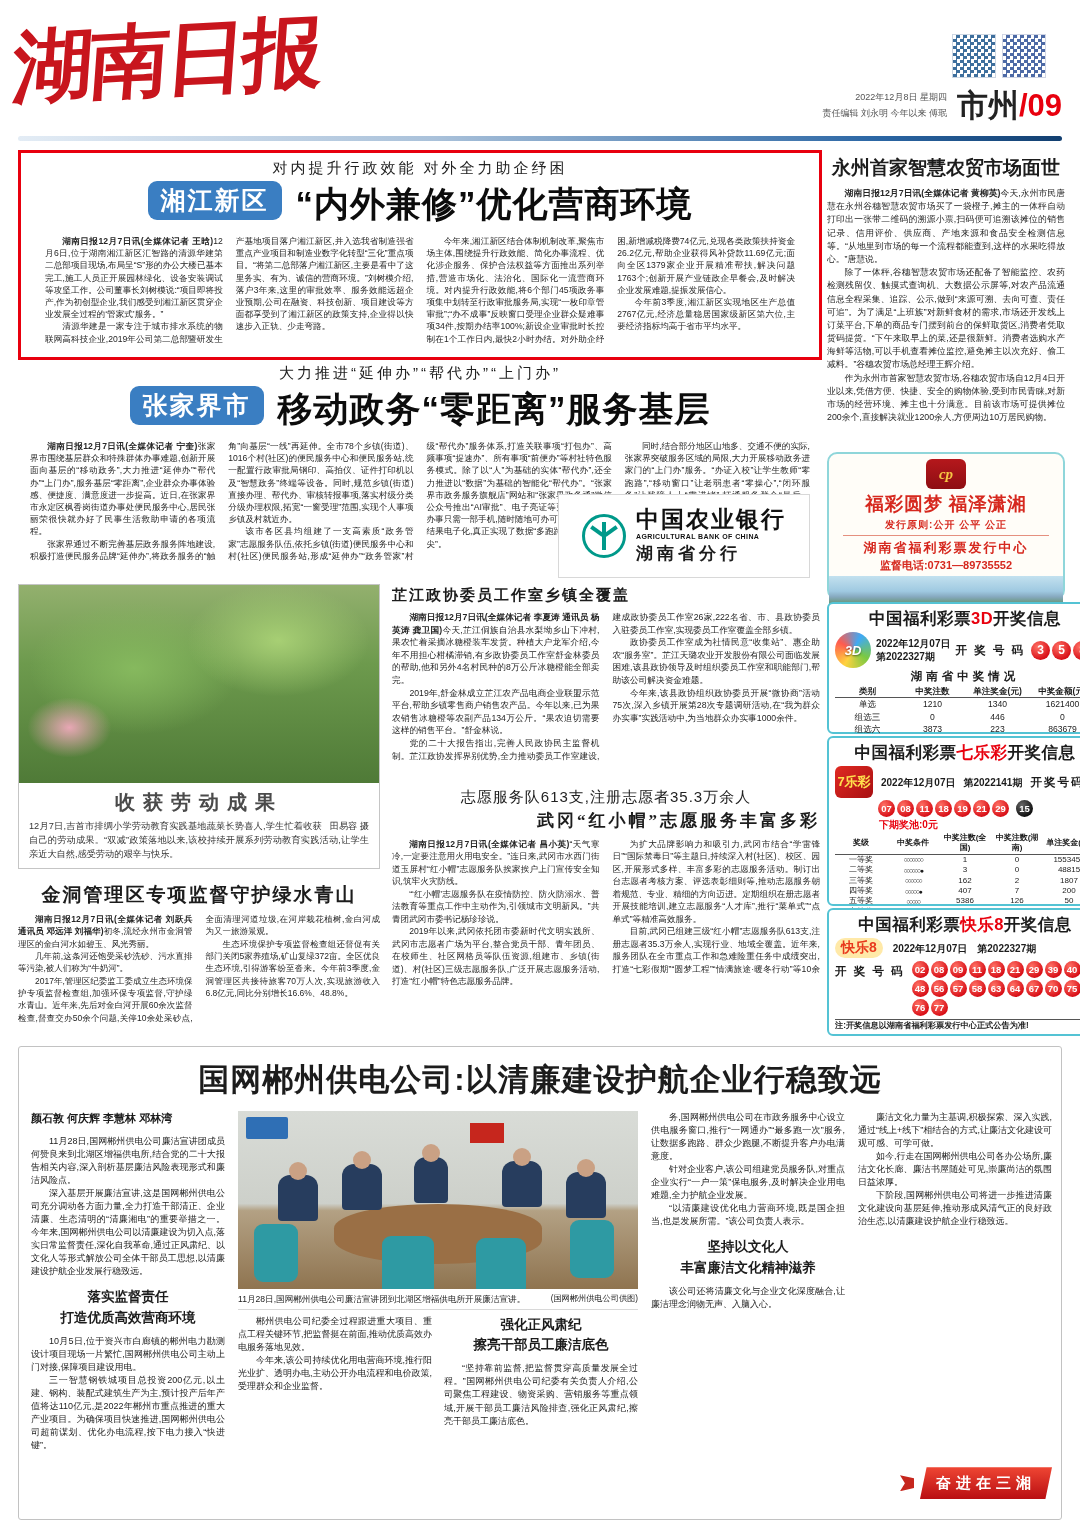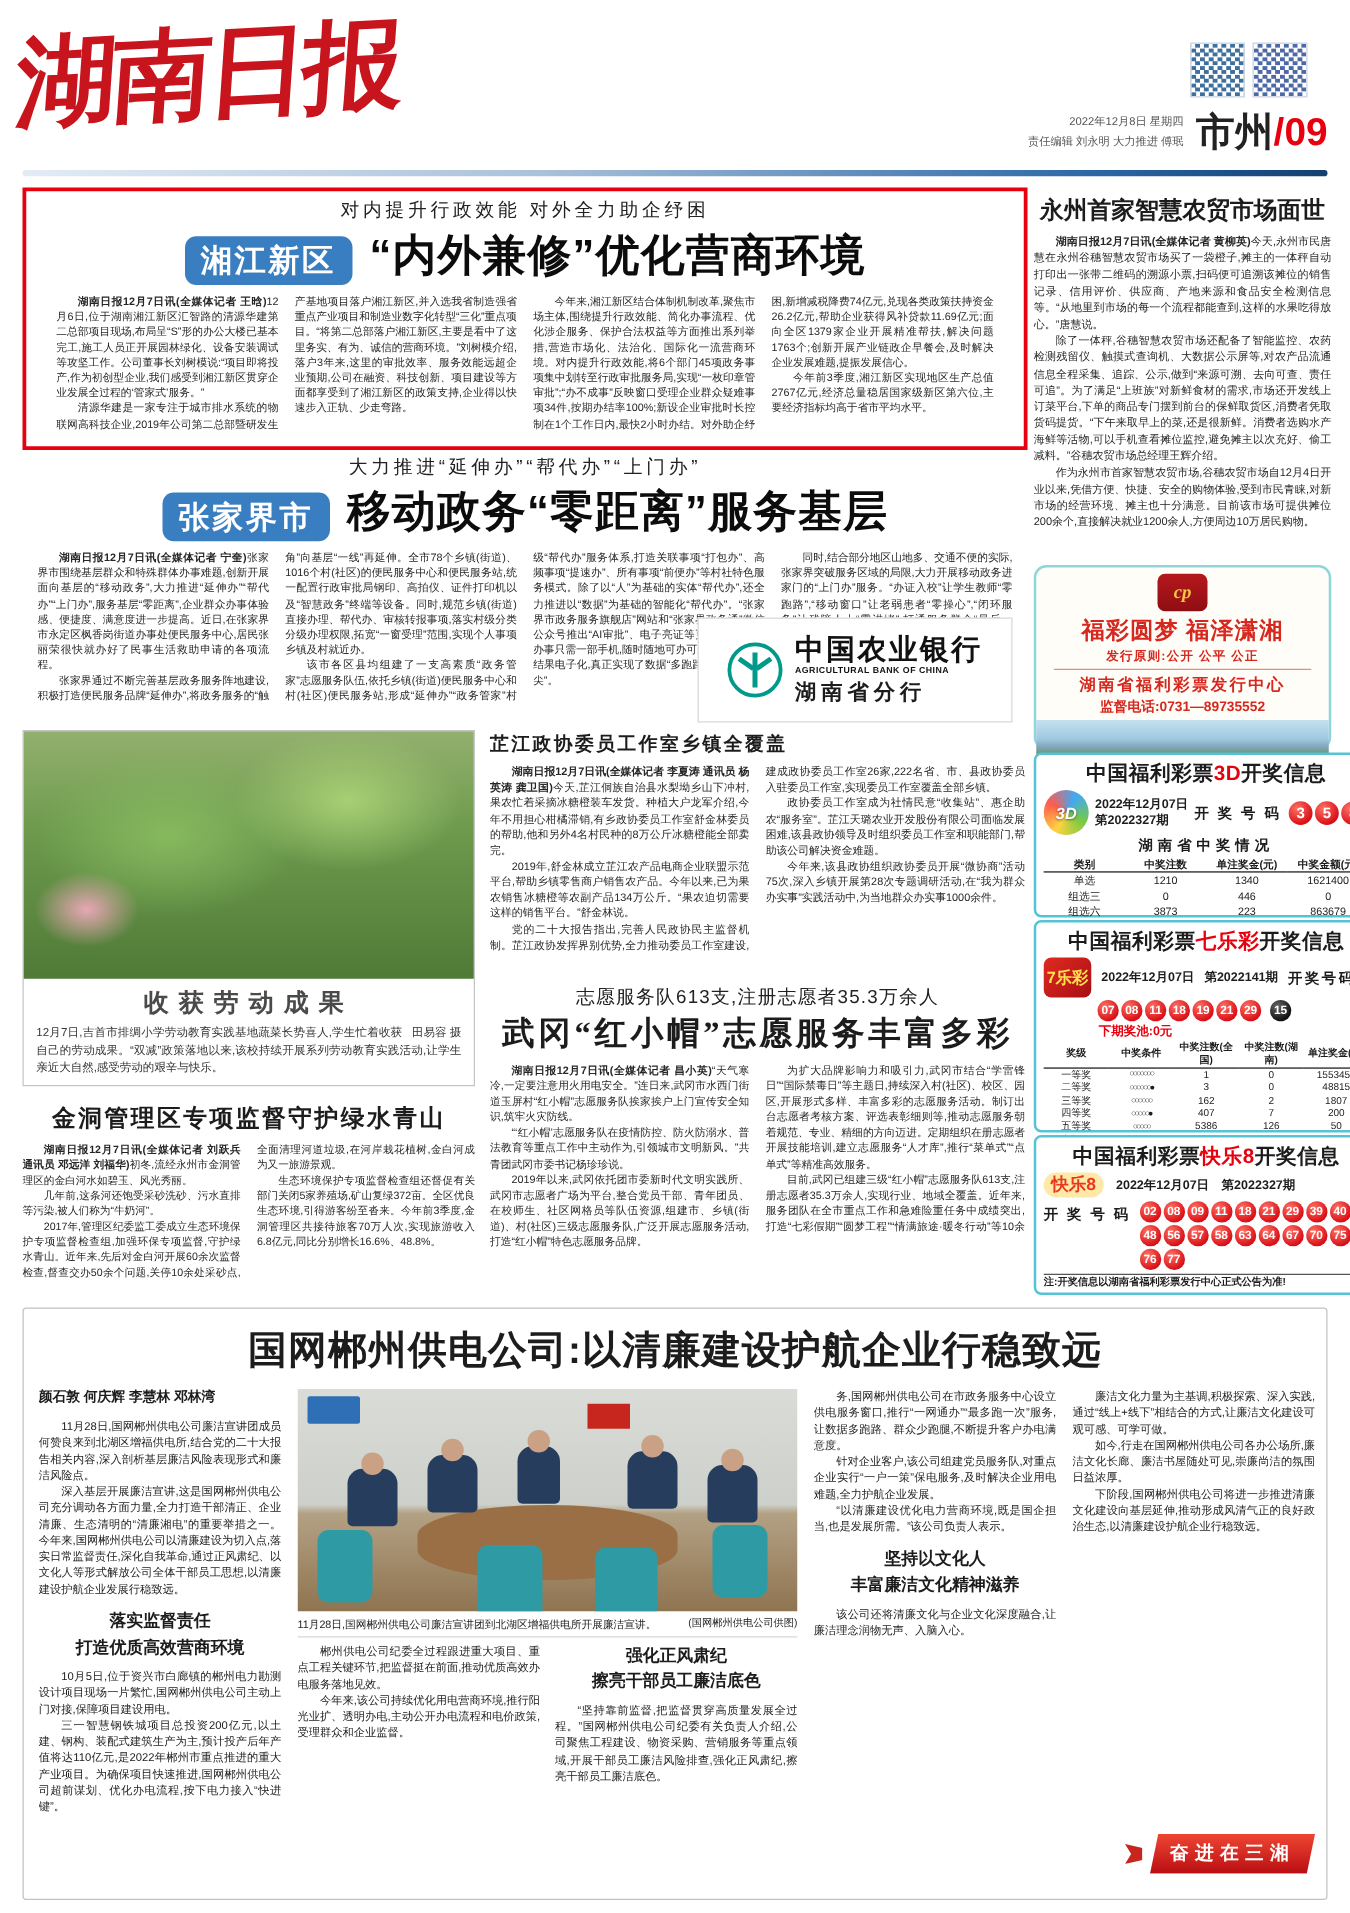--- a/index.html
+++ b/index.html
@@ -21,21 +21,21 @@
   #dateblock{right:18px;top:90px;display:flex;align-items:flex-end;gap:10px}
   #dateblock .dlines{text-align:right;font-size:9px;color:#555;line-height:1.7}
   #secpage{font-size:31px;font-weight:900;color:#222;line-height:1}
   #secpage .pageno{color:#e8000e}
   #top-rule{left:18px;top:136px;width:1044px;height:5px;border-radius:3px;
       background:linear-gradient(to right,#e3ecf5 0%,#a9c1da 40%,#2c67a5 82%,#123f70 100%)}
 
   
   #lead-story{left:18px;top:150px;width:804px;height:210px;border:3px solid #e8000e;box-sizing:border-box;padding:6px 24px}
   .kicker{text-align:center;font-size:15px;letter-spacing:3px;color:#222}
-  .hrow{display:flex;justify-content:center;align-items:flex-end;gap:14px;margin:3px 0 7px}
+  .hrow{display:flex;justify-content:center;align-items:flex-start;gap:14px;margin:3px 0 7px}
   .badge{background:#3a7ec2;color:#fff;font-weight:bold;font-size:25px;padding:3px 13px;border-radius:9px;letter-spacing:2px}
   .bigtitle{font-size:35px;font-weight:900;letter-spacing:1px;color:#0c0c0c}
   #lead-story .bodytxt{font-size:8.6px;line-height:1.42;height:120px}
 
   
   #story-yongzhou{left:827px;top:155px;width:238px}
   #story-yongzhou h2{margin:0 0 6px;font-size:19px;font-weight:900;text-align:center;letter-spacing:0}
   #story-yongzhou .bodytxt{font-size:8.8px;line-height:1.5;height:252px}
 
   
@@ -114,21 +114,21 @@
   #story-jindong .bodytxt{font-size:8.5px;line-height:1.45;height:126px}
 
   
   #story-zhijiang{left:392px;top:586px;width:428px}
   #story-zhijiang h2{margin:0 0 6px;font-family:"Liberation Serif",serif;font-size:15px;font-weight:900;letter-spacing:2px}
   #story-zhijiang .bodytxt{font-size:8.7px;line-height:1.45;height:158px}
 
   
   #story-wugang{left:392px;top:788px;width:428px}
   #story-wugang .kicker{font-size:15px;letter-spacing:1px}
-  #story-wugang h2{margin:2px 0 6px;text-align:center;font-family:"Liberation Serif",serif;font-size:26px;font-weight:900;letter-spacing:3px}
+  #story-wugang h2{margin:2px 0 6px;text-align:right;font-family:"Liberation Serif",serif;font-size:17px;font-weight:900;letter-spacing:3px}
   #story-wugang .bodytxt{font-size:8.6px;line-height:1.45;height:160px}
 
   
   #bottom-box{left:18px;top:1046px;width:1044px;height:474px;border:1px solid #c2c2c2;border-radius:3px;
       box-sizing:border-box;padding:8px 12px}
   #bottom-box h1{margin:4px 0 10px;text-align:center;font-size:31px;font-weight:900;letter-spacing:1px}
   .brow{display:flex;gap:13px;height:388px}
   .bcol{width:194px;flex:none;font-size:9px;line-height:1.45;text-align:justify;overflow:hidden;display:flex;flex-direction:column}
   .bmid{width:400px;flex:none;overflow:hidden}
   .bbyline{font-weight:bold;font-size:11px;margin-bottom:8px;text-indent:0}
@@ -153,21 +153,21 @@
 </style>
 </head>
 <body>
 
 <div class="abs" id="paper-logo">湖南日报</div>
 <div class="abs qr" id="qr1"></div>
 <div class="abs qr" id="qr2"></div>
 <div class="abs" id="dateblock">
   <div class="dlines">
     <div>2022年12月8日 星期四</div>
-    <div>责任编辑 刘永明 大力推进 傅珉</div>
+    <div>责任编辑 刘永明 今年以来 傅珉</div>
   </div>
   <div id="secpage"><span>市州</span><span class="pageno">/09</span></div>
 </div>
 <div class="abs" id="top-rule"></div>
 
 <div class="abs" id="lead-story">
   <div class="kicker">对内提升行政效能 对外全力助企纾困</div>
   <div class="hrow">
     <span class="badge">湘江新区</span>
     <span class="bigtitle">“内外兼修”优化营商环境</span>

